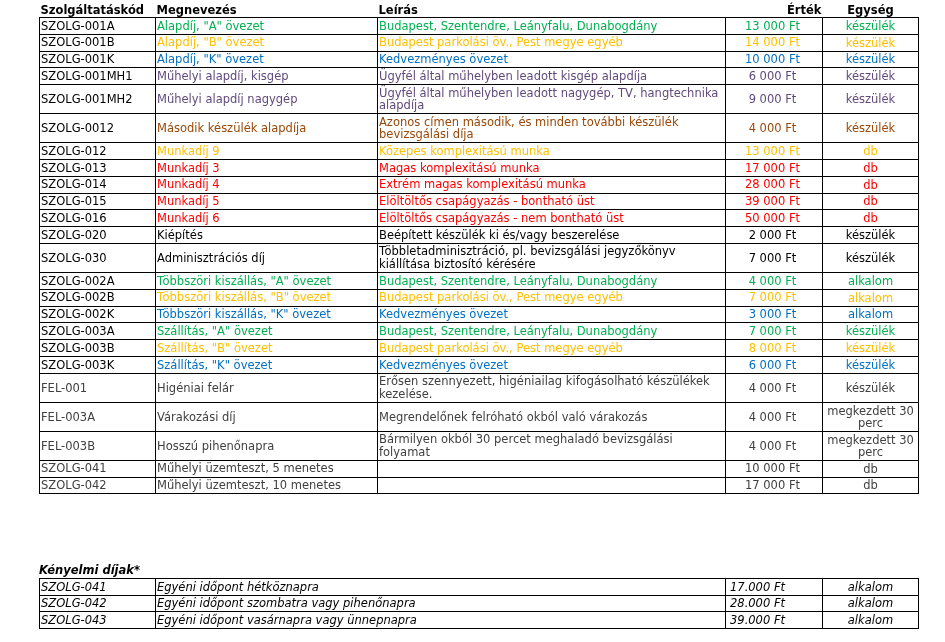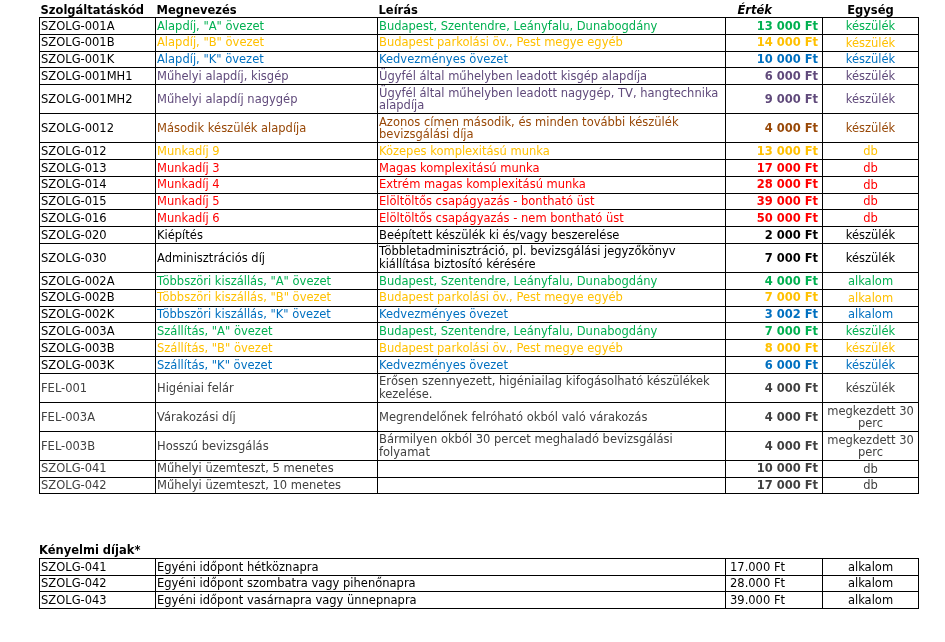--- a/index.html
+++ b/index.html
@@ -4,35 +4,35 @@
 <style>
   html, body { margin: 0; padding: 0; background: #ffffff; }
   body {
     width: 945px; height: 642px; position: relative; overflow: hidden;
     font-family: "DejaVu Sans", sans-serif; font-size: 11.5px; color: #000;
   }
   .sheet { position: absolute; left: 39px; top: 0; }
   table { border-collapse: collapse; table-layout: fixed; }
   td, th { padding: 0 1px; line-height: 12.5px; overflow: hidden; white-space: nowrap; }
   th { font-weight: bold; text-align: left; height: 16px; vertical-align: bottom; padding-bottom: 1px; }
-  th.c-val { text-align: left; padding-left: 12px; font-style: italic; }
+  th.c-val { text-align: right; padding-left: 12px; }
   th.c-unit { text-align: center; }
   td { border: 1px solid #000; height: 15.8px; vertical-align: middle; }
   tr.tall td { height: 28px; }
   td.wrap { white-space: normal; }
-  td.val { text-align: right; padding-right: 4px; font-weight: bold; }
+  td.val { text-align: center; padding-right: 4px; }
   td.unit { text-align: center; white-space: normal; line-height: 12px; }
   col.c1 { width: 116px; } col.c2 { width: 222px; } col.c3 { width: 348px; }
   col.c4 { width: 97px; } col.c5 { width: 96px; }
 
   .green { color: #00b050; } .gold { color: #ffc000; } .blue { color: #0070c0; }
   .purple { color: #604a7b; } .brown { color: #984807; } .red { color: #ff0000; }
   .black { color: #000000; } .gray { color: #404040; }
 
-  .section2 { position: absolute; left: 39px; top: 542px; }
+  .section2 { position: absolute; left: 39px; top: 562px; font-style: italic; }
   .section2 .title { font-weight: bold; height: 16px; line-height: 16px; }
   .section2 td { height: 15.5px; }
   col.d1 { width: 116px; } col.d2 { width: 570px; } col.d3 { width: 97px; } col.d4 { width: 96px; }
   .section2 td.val2 { text-align: left; padding-left: 4px; }
 </style>
 </head>
 <body>
 
 <div class="sheet">
   <table>
@@ -155,21 +155,21 @@
           <td class="black ">SZOLG-002B</td>
           <td class="gold ">Többszöri kiszállás, "B" övezet</td>
           <td class="gold wrap">Budapest parkolási öv., Pest megye egyéb</td>
           <td class="gold val">7 000 Ft</td>
           <td class="gold unit">alkalom</td>
         </tr>
         <tr class="">
           <td class="black ">SZOLG-002K</td>
           <td class="blue ">Többszöri kiszállás, "K" övezet</td>
           <td class="blue wrap">Kedvezményes övezet</td>
-          <td class="blue val">3 002 Ft</td>
+          <td class="blue val">3 000 Ft</td>
           <td class="blue unit">alkalom</td>
         </tr>
         <tr class="">
           <td class="black ">SZOLG-003A</td>
           <td class="green ">Szállítás, "A" övezet</td>
           <td class="green wrap">Budapest, Szentendre, Leányfalu, Dunabogdány</td>
           <td class="green val">7 000 Ft</td>
           <td class="green unit">készülék</td>
         </tr>
         <tr class="">
@@ -195,21 +195,21 @@
         </tr>
         <tr class="tall ">
           <td class="gray ">FEL-003A</td>
           <td class="gray ">Várakozási díj</td>
           <td class="gray wrap">Megrendelőnek felróható okból való várakozás</td>
           <td class="gray val">4 000 Ft</td>
           <td class="gray unit">megkezdett 30 perc</td>
         </tr>
         <tr class="tall ">
           <td class="gray ">FEL-003B</td>
-          <td class="gray ">Hosszú bevizsgálás</td>
+          <td class="gray ">Hosszú pihenőnapra</td>
           <td class="gray wrap">Bármilyen okból 30 percet meghaladó bevizsgálási folyamat</td>
           <td class="gray val">4 000 Ft</td>
           <td class="gray unit">megkezdett 30 perc</td>
         </tr>
         <tr class="">
           <td class="gray ">SZOLG-041</td>
           <td class="gray ">Műhelyi üzemteszt, 5 menetes</td>
           <td class="gray wrap"></td>
           <td class="gray val">10 000 Ft</td>
           <td class="gray unit">db</td>

